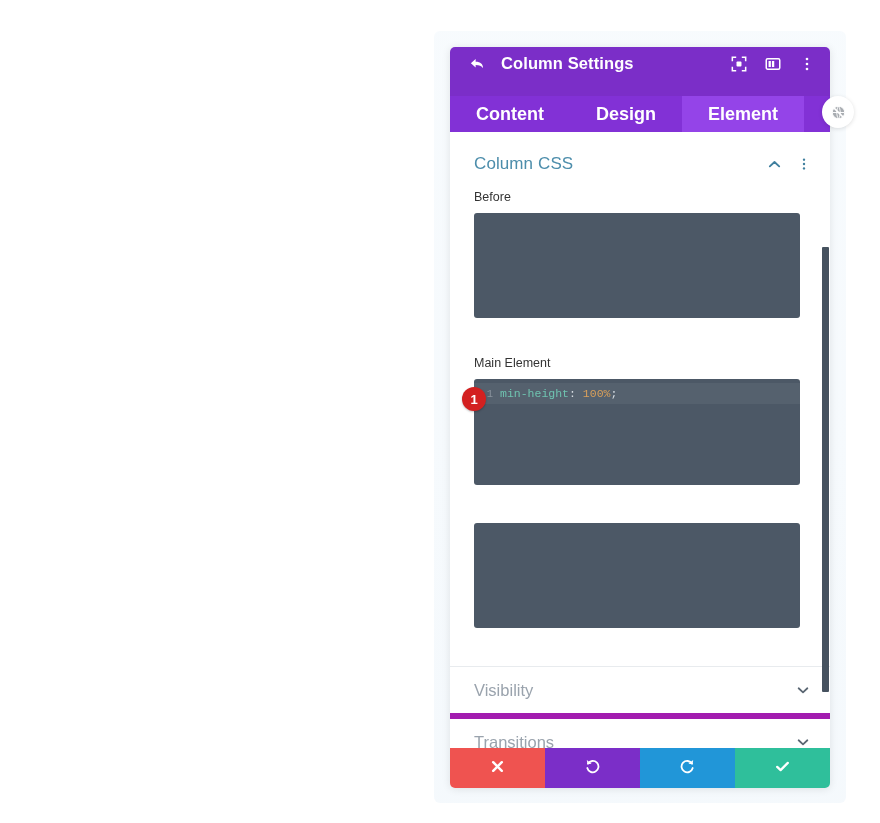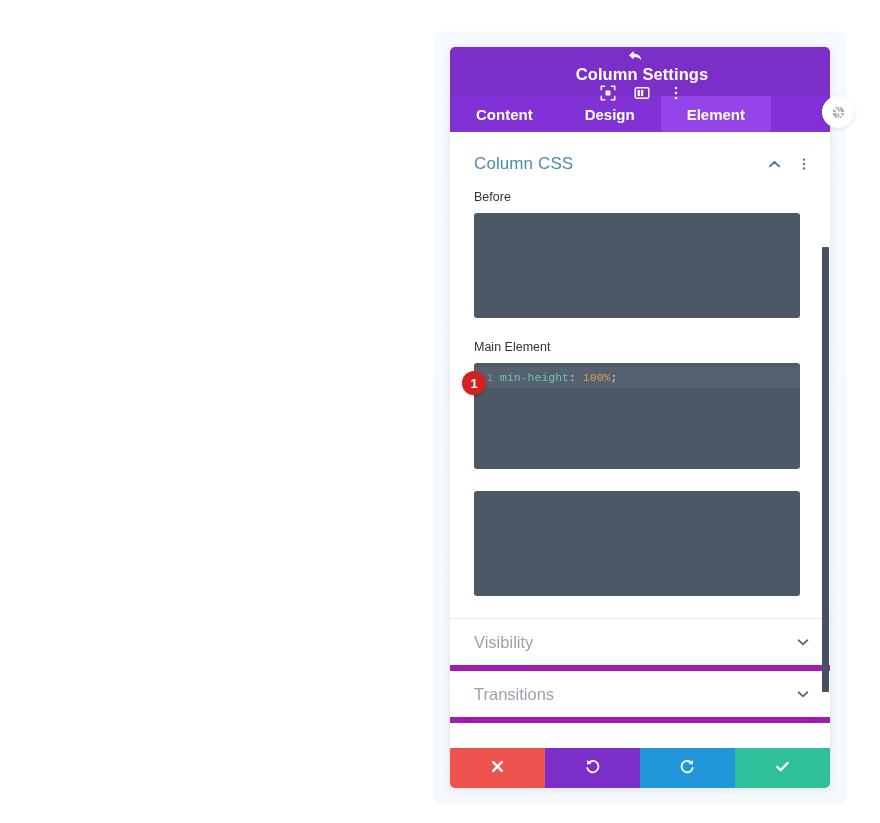--- a/index.html
+++ b/index.html
@@ -38,21 +38,20 @@
   }
 
   
   .panel-header {
     height: 49px;
     background: #7b2ec8;
     display: flex;
     align-items: center;
     padding: 0 14px 16px 18px;
     position: relative;
-    flex-direction: column;
   }
   .back-arrow {
     width: 18px; height: 18px;
     flex: 0 0 18px;
     margin-right: 15px;
     display: flex; align-items: center; justify-content: center;
     cursor: pointer;
   }
   .panel-title {
     color: #ffffff;
@@ -72,21 +71,21 @@
   .tabs {
     height: 36px;
     background: #8231d6;
     display: flex;
     align-items: stretch;
   }
   .tab {
     padding: 0 26px;
     display: flex; align-items: center; justify-content: center;
     color: #ffffff;
-    font-size: 15px;
+    font-size: 18px;
     font-weight: bold;
     cursor: pointer;
     white-space: nowrap;
   }
   .tab.active { background: #9444e8; }
 
   
   .panel-body {
     position: absolute;
     top: 85px; left: 0; right: 0; bottom: 40px;
@@ -105,21 +104,21 @@
     font-size: 17px;
     letter-spacing: .1px;
   }
   .section-actions { display: flex; align-items: center; gap: 14px; }
   .sec-ico {
     width: 16px; height: 16px;
     display: flex; align-items: center; justify-content: center;
     cursor: pointer;
   }
 
-  .field { padding: 0 30px 0 24px; margin-bottom: 22px; position: relative; }
+  .field { padding: 0 30px 0 24px; margin-bottom: 38px; position: relative; }
   .field-label {
     color: #333333;
     font-size: 12.5px;
     margin-bottom: 9px;
     display: block;
   }
   .code-area {
     background: #4c5866;
     border-radius: 3px;
     height: 105px;

